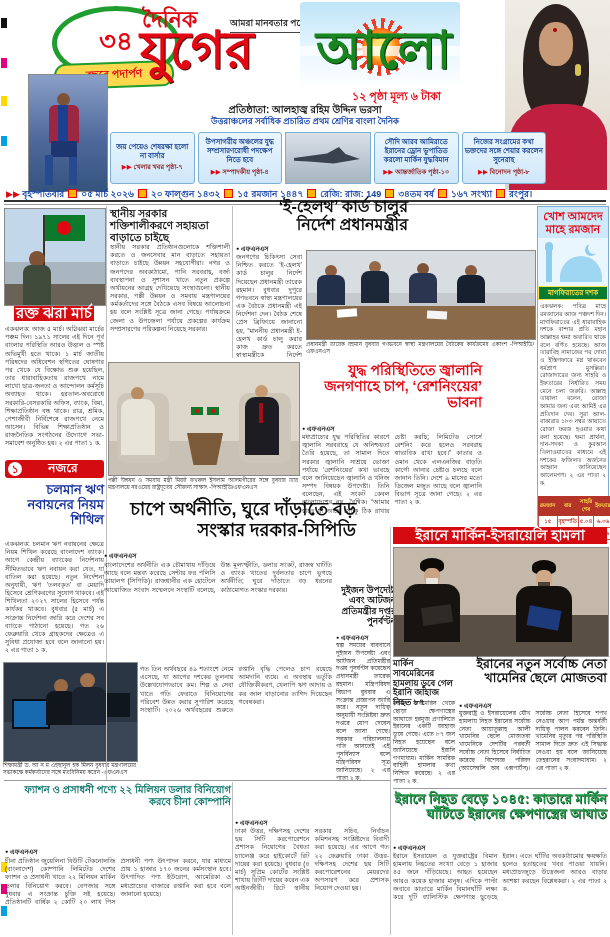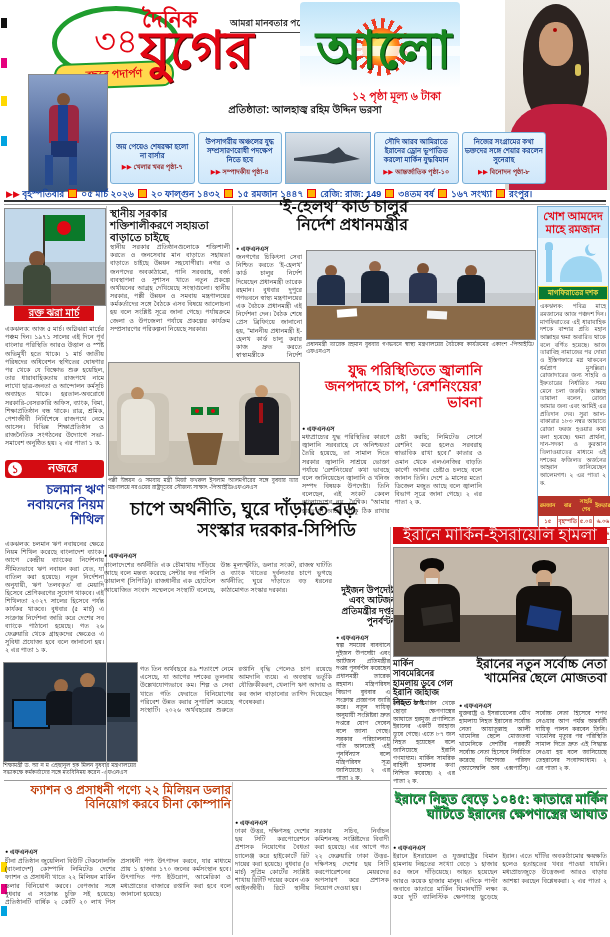--- a/index.html
+++ b/index.html
@@ -33,21 +33,21 @@
 
   <div class="regmark" style="top:18px;background:#111;"></div>
   <div class="regmark" style="top:58px;background:#e5007e;"></div>
   <div class="regmark" style="top:96px;background:#ffd800;"></div>
   <div class="regmark" style="top:136px;background:#00a3e0;"></div>
   <div class="regmark" style="top:862px;background:#ffd800;"></div>
   <div class="regmark" style="top:884px;background:#e5007e;"></div>
   <div class="regmark" style="top:906px;background:#00a3e0;"></div>
 
   <div class="abs" style="left:52px;top:6px;width:118px;height:64px;border:5px solid #1f9d2e;border-radius:50%;background:#fff;display:flex;align-items:center;justify-content:center;">
-    <span style="font-size:34px;font-weight:normal;color:#e30613;">৩৪</span>
+    <span style="font-size:26px;font-weight:bold;color:#e30613;">৩৪</span>
   </div>
   <div class="abs" style="left:54px;top:62px;width:116px;height:22px;background:#ffd94d;border:2px solid #1f9d2e;border-radius:12px;display:flex;align-items:center;justify-content:center;transform:rotate(-2deg);">
     <span style="font-size:11px;font-weight:bold;color:#e30613;">বছরে পদার্পণ</span>
   </div>
 
   <div class="photo" style="left:28px;top:74px;width:78px;height:116px;background:linear-gradient(180deg,#8aa0c8 0%,#50699c 55%,#35537f 100%);">
     <div style="position:absolute;left:28px;top:18px;width:13px;height:13px;border-radius:50%;background:#7d5236;"></div>
     <div style="position:absolute;left:20px;top:30px;width:30px;height:38px;border-radius:6px 6px 0 0;background:linear-gradient(90deg,#9c2742 0 30%,#1d3f8f 30% 65%,#9c2742 65%);"></div>
     <div style="position:absolute;left:22px;top:66px;width:26px;height:16px;background:#1d3570;"></div>
     <div style="position:absolute;left:16px;top:80px;width:8px;height:30px;background:#274a8e;"></div>
@@ -61,20 +61,21 @@
     <div style="position:absolute;left:52px;top:16px;width:58px;height:58px;border-radius:50%;background:repeating-conic-gradient(#ed3b24 0 8deg,rgba(0,0,0,0) 8deg 20deg);"></div>
     <div style="position:absolute;left:62px;top:26px;width:38px;height:38px;border-radius:50%;background:radial-gradient(circle,#ffe36e 0 28%,#ff8c1a 55%,#ed1c24 100%);"></div>
     <div style="position:absolute;left:0;top:44px;width:160px;height:10px;background:rgba(255,255,255,.75);"></div>
   </div>
 
   <div class="abs" style="left:316px;top:24px;font-size:52px;font-weight:bold;color:#17861f;text-shadow:1px 1px 0 #03330a;line-height:1;">আলো</div>
   <div class="abs" style="left:140px;top:24px;font-size:52px;font-weight:bold;color:#e30613;text-shadow:1px 1px 0 #4a0000;line-height:1;">যুগের</div>
 
   <div class="abs" style="left:352px;top:88px;font-size:11px;font-weight:bold;color:#e30613;">১২ পৃষ্ঠা মূল্য ৬ টাকা</div>
   <div class="abs" style="left:150px;top:102px;width:310px;text-align:center;font-size:10px;font-weight:bold;color:#111;">প্রতিষ্ঠাতা: আলহাজ্ব রহিম উদ্দিন ভরসা</div>
+  <div class="abs" style="left:150px;top:115px;width:310px;text-align:center;font-size:8.5px;font-weight:bold;color:#1645a8;">উত্তরাঞ্চলের সর্বাধিক প্রচারিত প্রথম শ্রেণির বাংলা দৈনিক</div>
 
   <div class="photo" style="left:505px;top:0;width:105px;height:190px;border:none;background:linear-gradient(180deg,#efece6 0%,#e7e1d8 55%,#dcd4ca 100%);">
     <div style="position:absolute;left:18px;top:4px;width:66px;height:120px;border-radius:50% 50% 42% 42%;background:#2c2320;"></div>
     <div style="position:absolute;left:34px;top:22px;width:34px;height:44px;border-radius:46%;background:#c99a77;"></div>
     <div style="position:absolute;left:48px;top:28px;width:4px;height:4px;border-radius:50%;background:#a00;"></div>
     <div style="position:absolute;left:4px;top:104px;width:98px;height:86px;border-radius:45% 40% 0 0;background:#c01f3f;"></div>
     <div style="position:absolute;left:70px;top:64px;width:6px;height:12px;border-radius:3px;background:#d8c25a;"></div>
   </div>
 
   <div class="abs" style="left:110px;top:132px;width:436px;height:52px;display:flex;gap:3px;">
@@ -108,21 +109,21 @@
 
   <div class="photo" style="left:4px;top:208px;width:100px;height:96px;background:linear-gradient(180deg,#c2d8ea 0 55%,#a9b6bf 55% 78%,#6b6257 78%);">
     <div style="position:absolute;left:40px;top:6px;width:40px;height:26px;background:#0b7a2a;">
       <div style="position:absolute;left:12px;top:6px;width:14px;height:14px;border-radius:50%;background:#e30613;"></div>
     </div>
     <div style="position:absolute;left:38px;top:6px;width:2px;height:70px;background:#3b3228;"></div>
     <div style="position:absolute;left:24px;top:42px;width:16px;height:16px;border-radius:50%;background:#7d5236;"></div>
     <div style="position:absolute;left:18px;top:56px;width:28px;height:40px;border-radius:8px 8px 0 0;background:#3f4a3a;"></div>
   </div>
   <div class="abs" style="left:14px;top:306px;width:80px;height:15px;background:#d40c12;display:flex;align-items:center;justify-content:center;">
-    <span style="color:#fff;font-size:10px;font-weight:bold;text-decoration:underline;">রক্ত ঝরা মার্চ</span>
+    <span style="color:#fff;font-size:15px;font-weight:bold;">রক্ত ঝরা মার্চ</span>
   </div>
   <div class="abs body-txt" style="left:5px;top:325px;width:99px;height:132px;">একঝলক: আজ ৫ মার্চ। অগ্নিঝরা মার্চের পঞ্চম দিন। ১৯৭১ সালের এই দিনে পূর্ব বাংলার পরিস্থিতি আরও উত্তাল ও স্পষ্ট অভিমুখী হতে থাকে। ১ মার্চ জাতীয় পরিষদের অধিবেশন স্থগিতের ঘোষণার পর থেকে যে বিক্ষোভ শুরু হয়েছিল, তার ধারাবাহিকতায় রাজপথে নামে লাখো ছাত্র-জনতা ও আন্দোলন কর্মসূচি অব্যাহত থাকে। হরতাল-অবরোধে সরকারি-বেসরকারি অফিস, ব্যাংক, বিমা, শিক্ষাপ্রতিষ্ঠান বন্ধ থাকে। রাত্র, শ্রমিক, পেশাজীবী নির্বিশেষে রাজপথে নেমে আসেন। বিভিন্ন শিক্ষাপ্রতিষ্ঠান ও রাজনৈতিক সংগঠনের উদ্যোগে সভা-সমাবেশ অনুষ্ঠিত হয়।   ২ এর পাতা ১ ক.</div>
 
   <div class="abs" style="left:5px;top:460px;width:99px;height:18px;background:#d40c12;border-radius:3px;display:flex;align-items:center;">
     <span style="display:inline-block;width:14px;height:14px;margin-left:3px;border-radius:50%;background:#fff;color:#d40c12;font-size:11px;font-weight:bold;text-align:center;line-height:14px;">১</span>
     <span style="flex:1;text-align:center;color:#fff;font-size:12px;font-weight:bold;">নজরে</span>
   </div>
   <div class="abs hl" style="left:5px;top:483px;width:99px;font-size:13px;color:#16309c;">চলমান ঋণ নবায়নের নিয়ম শিথিল</div>
   <div class="abs body-txt" style="left:5px;top:540px;width:99px;height:118px;">একঝলক: চলমান ঋণ নবায়নের ক্ষেত্রে নিয়ম শিথিল করেছে বাংলাদেশ ব্যাংক। আগে কেন্দ্রীয় ব্যাংকের নির্দেশনায় সীমিতভাবে ঋণ নবায়ন করা যেত, যা বাতিল করা হয়েছে। নতুন নির্দেশনা অনুযায়ী, ঋণ 'তলবকৃত' বা মেয়াদি হিসেবে শ্রেণিকরণের সুযোগ থাকবে। এই শিথিলতা ২০২৭ সালের হিসেবে পর্যন্ত কার্যকর থাকবে। বুধবার (৫ মার্চ) এ সংক্রান্ত নির্দেশনা জারি করে দেশের সব ব্যাংকে পাঠানো হয়েছে। গত ২৬ ফেব্রুয়ারি থেকে গ্রাহকদের ক্ষেত্রেও এ সুবিধা প্রযোজ্য হবে বলে জানানো হয়।   ২ এর পাতা ১ ক.</div>
 
@@ -158,21 +159,21 @@
     <div style="position:absolute;left:54px;top:20px;width:28px;height:32px;border-radius:8px 8px 0 0;background:#1c2738;"></div>
     <div style="position:absolute;left:110px;top:12px;width:12px;height:12px;border-radius:50%;background:#7d5236;"></div>
     <div style="position:absolute;left:102px;top:22px;width:28px;height:30px;border-radius:8px 8px 0 0;background:#2b3550;"></div>
     <div style="position:absolute;left:158px;top:14px;width:12px;height:12px;border-radius:50%;background:#8a5c3d;"></div>
     <div style="position:absolute;left:150px;top:24px;width:28px;height:28px;border-radius:8px 8px 0 0;background:#16202e;"></div>
     <div style="position:absolute;left:30px;top:58px;width:20px;height:8px;background:#fff;transform:rotate(-4deg);"></div>
     <div style="position:absolute;left:120px;top:60px;width:20px;height:8px;background:#f4f4f4;transform:rotate(3deg);"></div>
   </div>
   <div class="abs caption" style="left:306px;top:341px;width:228px;height:16px;">প্রধানমন্ত্রী তারেক রহমান বুধবার গণভবনে স্বাস্থ্য মন্ত্রণালয়ের বৈঠকের কার্যক্রমের একাংশ   -পিআইডি/এফএনএস</div>
 
-  <div class="abs hl" style="left:302px;top:362px;width:180px;font-size:14px;color:#e30613;">যুদ্ধ পরিস্থিতিতে জ্বালানি জনপদাহে চাপ, ‘রেশনিংয়ের’ ভাবনা</div>
+  <div class="abs hl" style="left:302px;top:362px;width:180px;font-size:14px;color:#e30613;">যুদ্ধ পরিস্থিতিতে জ্বালানি জনগণাহে চাপ, ‘রেশনিংয়ের’ ভাবনা</div>
   <div class="abs byline" style="left:302px;top:424px;">
     <span class="dot">●</span> <span>এফএনএস</span>
   </div>
   <div class="abs body-txt cols2" style="left:302px;top:433px;width:180px;height:95px;">মধ্যপ্রাচ্যের যুদ্ধ পরিস্থিতির কারণে জ্বালানি সরবরাহে যে অনিশ্চয়তা তৈরি হয়েছে, তা সামাল দিতে সরকার জ্বালানি সাশ্রয়ে ভোক্তা পর্যায়ে ‘রেশনিংয়ের’ কথা ভাবছে বলে জানিয়েছেন জ্বালানি ও খনিজ সম্পদ বিষয়ক উপদেষ্টা। তিনি বলেছেন, এই সংকট কেবল বাংলাদেশের নয়, বৈশ্বিক। “আমার হাতে যা আছে সেটুকু ঠিক রাখার চেষ্টা করছি; লিমিটেড সোর্সে রেশনিং করে হলেও সরবরাহ স্বাভাবিক রাখা হবে।” কাতার ও ওমান থেকে এলএনজির বাড়তি কার্গো আনার চেষ্টাও চলছে বলে জানান তিনি। দেশে ৯ মাসের মতো ডিজেল মজুত আছে বলে জ্বালানি বিভাগ সূত্রে জানা গেছে।   ২ এর পাতা ২ ক.</div>
 
   <div class="photo" style="left:108px;top:362px;width:190px;height:112px;background:linear-gradient(180deg,#ddd6ca 0 70%,#c9c2b4 70%);">
     <div style="position:absolute;left:8px;top:30px;width:52px;height:70px;border-radius:10px;background:#cdc6b8;"></div>
     <div style="position:absolute;left:130px;top:30px;width:52px;height:70px;border-radius:10px;background:#cdc6b8;"></div>
     <div style="position:absolute;left:22px;top:24px;width:13px;height:13px;border-radius:50%;background:#b98c62;"></div>
     <div style="position:absolute;left:12px;top:36px;width:34px;height:56px;border-radius:10px 10px 0 0;background:#e8e4da;"></div>
@@ -232,21 +233,21 @@
         <td>৫.০৩</td>
         <td>৬.০৬</td>
       </tr>
     </tbody>
       </table>
   </div>
 
   <div class="vrule" style="left:390px;top:527px;height:408px;"></div>
 
   <div class="abs" style="left:393px;top:527px;width:214px;height:17px;background:#d40c12;display:flex;align-items:center;justify-content:center;">
-    <span style="color:#fff;font-size:16px;font-weight:normal;">ইরানে মার্কিন-ইসরায়েলি হামলা</span>
+    <span style="color:#fff;font-size:14px;font-weight:bold;">ইরানে মার্কিন-ইসরায়েলি হামলা</span>
   </div>
 
   <div class="photo" style="left:393px;top:547px;width:214px;height:108px;background:linear-gradient(180deg,#c3b8aa 0 62%,#5a4f44 62%);">
     <div style="position:absolute;left:26px;top:10px;width:24px;height:14px;border-radius:50% 50% 30% 30%;background:#0d0a08;"></div>
     <div style="position:absolute;left:30px;top:20px;width:16px;height:18px;border-radius:40%;background:#c9a384;"></div>
     <div style="position:absolute;left:32px;top:30px;width:12px;height:10px;border-radius:0 0 50% 50%;background:#e8e4de;"></div>
     <div style="position:absolute;left:10px;top:36px;width:56px;height:58px;border-radius:14px 14px 0 0;background:#171310;"></div>
     <div style="position:absolute;left:28px;top:58px;width:30px;height:18px;background:#2e2a26;transform:rotate(-8deg);"></div>
     <div style="position:absolute;left:138px;top:12px;width:24px;height:14px;border-radius:50% 50% 30% 30%;background:#0d0a08;"></div>
     <div style="position:absolute;left:142px;top:22px;width:16px;height:18px;border-radius:40%;background:#cfa988;"></div>
@@ -265,21 +266,21 @@
   <div class="abs body-txt cols2" style="left:459px;top:710px;width:148px;height:76px;font-size:6px;">যুক্তরাষ্ট্র ও ইসরায়েলের যৌথ হামলায় নিহত ইরানের সর্বোচ্চ নেতা আয়াতুল্লাহ আলী খামেনির ছেলে মোজতবা খামেনিকে দেশটির পরবর্তী সর্বোচ্চ নেতা হিসেবে নির্বাচিত করেছে বিশেষজ্ঞ পরিষদ (অ্যাসেম্বলি অব এক্সপার্টস)। সর্বোচ্চ নেতা হিসেবে শপথ নেওয়ার আগ পর্যন্ত অন্তর্বর্তী দায়িত্ব পালন করবেন তিনি। খামেনির মৃত্যুর পর পরিস্থিতি সামাল দিতে দ্রুত এই সিদ্ধান্ত নেওয়া হয় বলে জানিয়েছে তেহরানের সংবাদমাধ্যম।   ২ এর পাতা ২ ক.</div>
 
   <div class="hrule" style="left:393px;top:788px;width:214px;"></div>
   <div class="abs hl" style="left:393px;top:792px;width:214px;font-size:13px;color:#1d9e46;text-shadow:.5px .5px 0 #0b3d1e;">ইরানে নিহত বেড়ে ১০৪৫: কাতারে মার্কিন ঘাঁটিতে ইরানের ক্ষেপণাস্ত্রের আঘাত</div>
   <div class="abs byline" style="left:393px;top:843px;">
     <span class="dot">●</span> <span>এফএনএস</span>
   </div>
   <div class="abs body-txt cols2" style="left:393px;top:852px;width:214px;height:82px;">ইরানে ইসরায়েল ও যুক্তরাষ্ট্রের বিমান হামলায় নিহতের সংখ্যা বেড়ে ১ হাজার ৪৫ জনে দাঁড়িয়েছে। আহত হয়েছেন আরও কয়েক হাজার মানুষ। এদিকে পাল্টা জবাবে কাতারে মার্কিন বিমানঘাঁটি লক্ষ্য করে দুটি ব্যালিস্টিক ক্ষেপণাস্ত্র ছুড়েছে ইরান। এতে ঘাঁটির অবকাঠামোর ক্ষয়ক্ষতি হলেও হতাহতের খবর পাওয়া যায়নি। মধ্যপ্রাচ্যজুড়ে উত্তেজনা আরও বাড়ার আশঙ্কা করছেন বিশ্লেষকরা।   ২ এর পাতা ২ ক.</div>
 
   <div class="hrule" style="left:4px;top:780px;width:386px;"></div>
-  <div class="abs hl" style="left:5px;top:784px;width:226px;font-size:12px;color:#c2410c;">ফ্যাশন ও প্রসাধনী পণ্যে ২২ মিলিয়ন ডলার বিনিয়োগ করবে চীনা কোম্পানি</div>
+  <div class="abs hl" style="left:5px;top:784px;width:226px;font-size:10px;color:#0f766e;">ফ্যাশন ও প্রসাধনী পণ্যে ২২ মিলিয়ন ডলার বিনিয়োগ করবে চীনা কোম্পানি</div>
   <div class="abs byline" style="left:5px;top:847px;">
     <span class="dot">●</span> <span>এফএনএস</span>
   </div>
   <div class="abs body-txt cols2" style="left:5px;top:857px;width:226px;height:76px;">চীনা প্রতিষ্ঠান জুয়েলিনা বিউটি টেকনোলজি (বাংলাদেশ) কোম্পানি লিমিটেড দেশের ফ্যাশন ও প্রসাধনী খাতে ২২ মিলিয়ন মার্কিন ডলার বিনিয়োগ করবে। বেপজার সঙ্গে বুধবার এ সংক্রান্ত চুক্তি সই হয়েছে। প্রতিষ্ঠানটি বার্ষিক ২ কোটি ২০ লাখ পিস প্রসাধনী পণ্য উৎপাদন করবে, যার মাধ্যমে প্রায় ১ হাজার ১৭০ জনের কর্মসংস্থান হবে। উৎপাদিত পণ্য ইউরোপ, আমেরিকা ও মধ্যপ্রাচ্যের বাজারে রপ্তানি করা হবে বলে জানানো হয়েছে।</div>
 
   <div class="vrule" style="left:232px;top:782px;height:153px;"></div>
   <div class="abs byline" style="left:235px;top:818px;">
     <span class="dot">●</span> <span>এফএনএস</span>
   </div>
   <div class="abs body-txt cols2" style="left:235px;top:827px;width:154px;height:106px;">ঢাকা উত্তর, দক্ষিণসহ দেশের ছয় সিটি করপোরেশনে প্রশাসক নিয়োগের বৈধতা চ্যালেঞ্জ করে হাইকোর্টে রিট দায়ের করা হয়েছে। বুধবার (৪ মার্চ) সুপ্রিম কোর্টের সংশ্লিষ্ট শাখায় রিটটি দায়ের করেন এক আইনজীবী। রিটে স্থানীয় সরকার সচিব, নির্বাচন কমিশনসহ সংশ্লিষ্টদের বিবাদী করা হয়েছে। এর আগে গত ২২ ফেব্রুয়ারি ঢাকা উত্তর-দক্ষিণসহ দেশের ছয় সিটি করপোরেশনের মেয়রদের অপসারণ করে প্রশাসক নিয়োগ দেওয়া হয়।</div>

